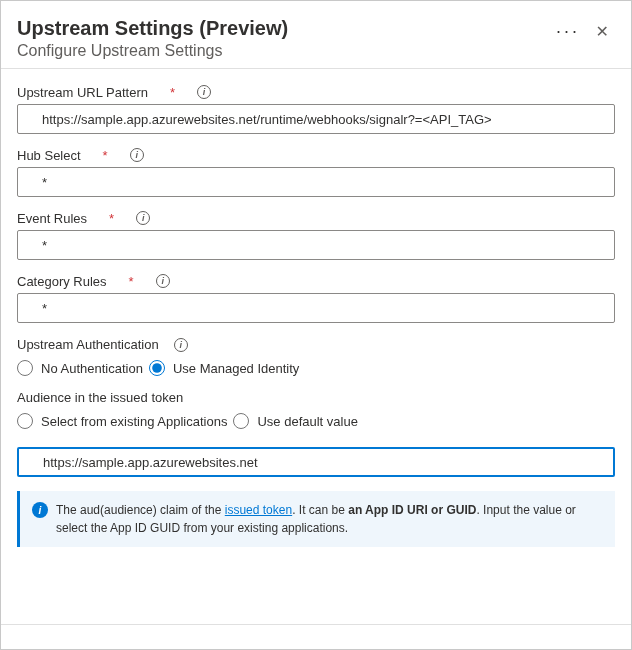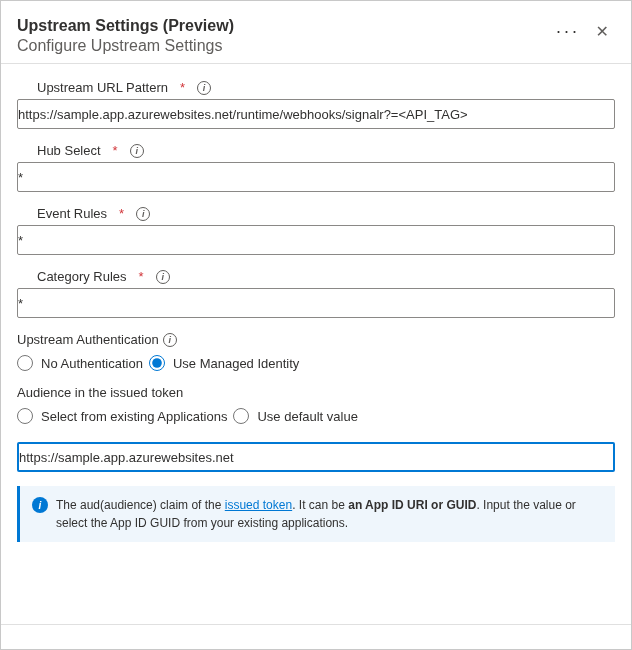--- a/index.html
+++ b/index.html
@@ -27,21 +27,21 @@
       border-bottom: 1px solid #e0e0e0;
       display: flex;
       align-items: flex-start;
       justify-content: space-between;
     }
     .dialog-title-area {
       display: flex;
       flex-direction: column;
     }
     .dialog-title {
-      font-size: 16px;
+      font-size: 20px;
       font-weight: 600;
       color: #323130;
       display: flex;
       align-items: center;
       gap: 8px;
     }
     .dialog-subtitle {
       font-size: 16px;
       color: #605e5c;
       margin-top: 2px;
@@ -75,27 +75,25 @@
     .dialog-body {
       padding: 16px;
       flex: 1;
       overflow-y: auto;
     }
     .form-group {
       margin-bottom: 14px;
     }
     .form-label {
       display: flex;
-      align-items: center;
-      gap: 12px;
+      gap: 22px;
       font-size: 13px;
       font-weight: 500;
       color: #323130;
       margin-bottom: 4px;
-      margin-left: 20px;
     }
     .required-star {
       color: #d13438;
     }
     .info-icon {
       width: 14px;
       height: 14px;
       border-radius: 50%;
       border: 1px solid #605e5c;
       color: #605e5c;
@@ -104,38 +102,38 @@
       align-items: center;
       justify-content: center;
       cursor: help;
       font-style: italic;
       font-weight: 600;
     }
     .form-input {
       width: 100%;
       height: 30px;
       border: 1px solid #8a8886;
-      padding: 0 0;
+      padding: 0 24px;
       font-size: 13px;
       color: #323130;
       outline: none;
       border-radius: 2px;
     }
     .form-input.active-border {
       border-color: #0078d4;
       border-width: 2px;
     }
     .section-label {
       font-size: 13px;
       font-weight: 500;
       color: #323130;
       margin-bottom: 8px;
       display: flex;
       align-items: center;
-      gap: 4px;
+      gap: 15px;
     }
     .radio-group {
       display: flex;
       gap: 6px;
       margin-bottom: 14px;
     }
     .radio-item {
       display: flex;
       align-items: center;
       gap: 8px;

